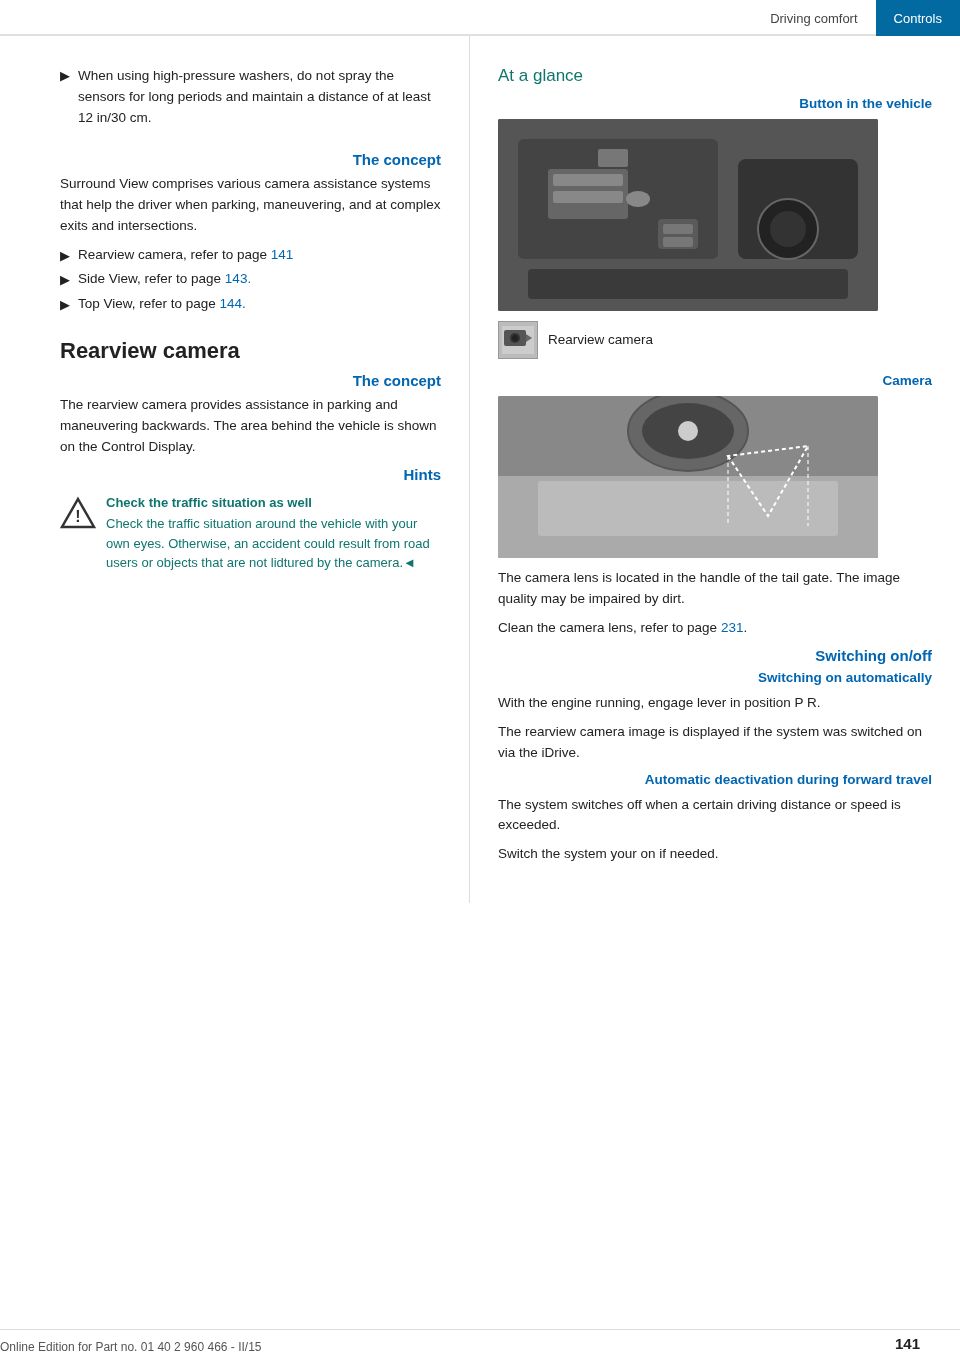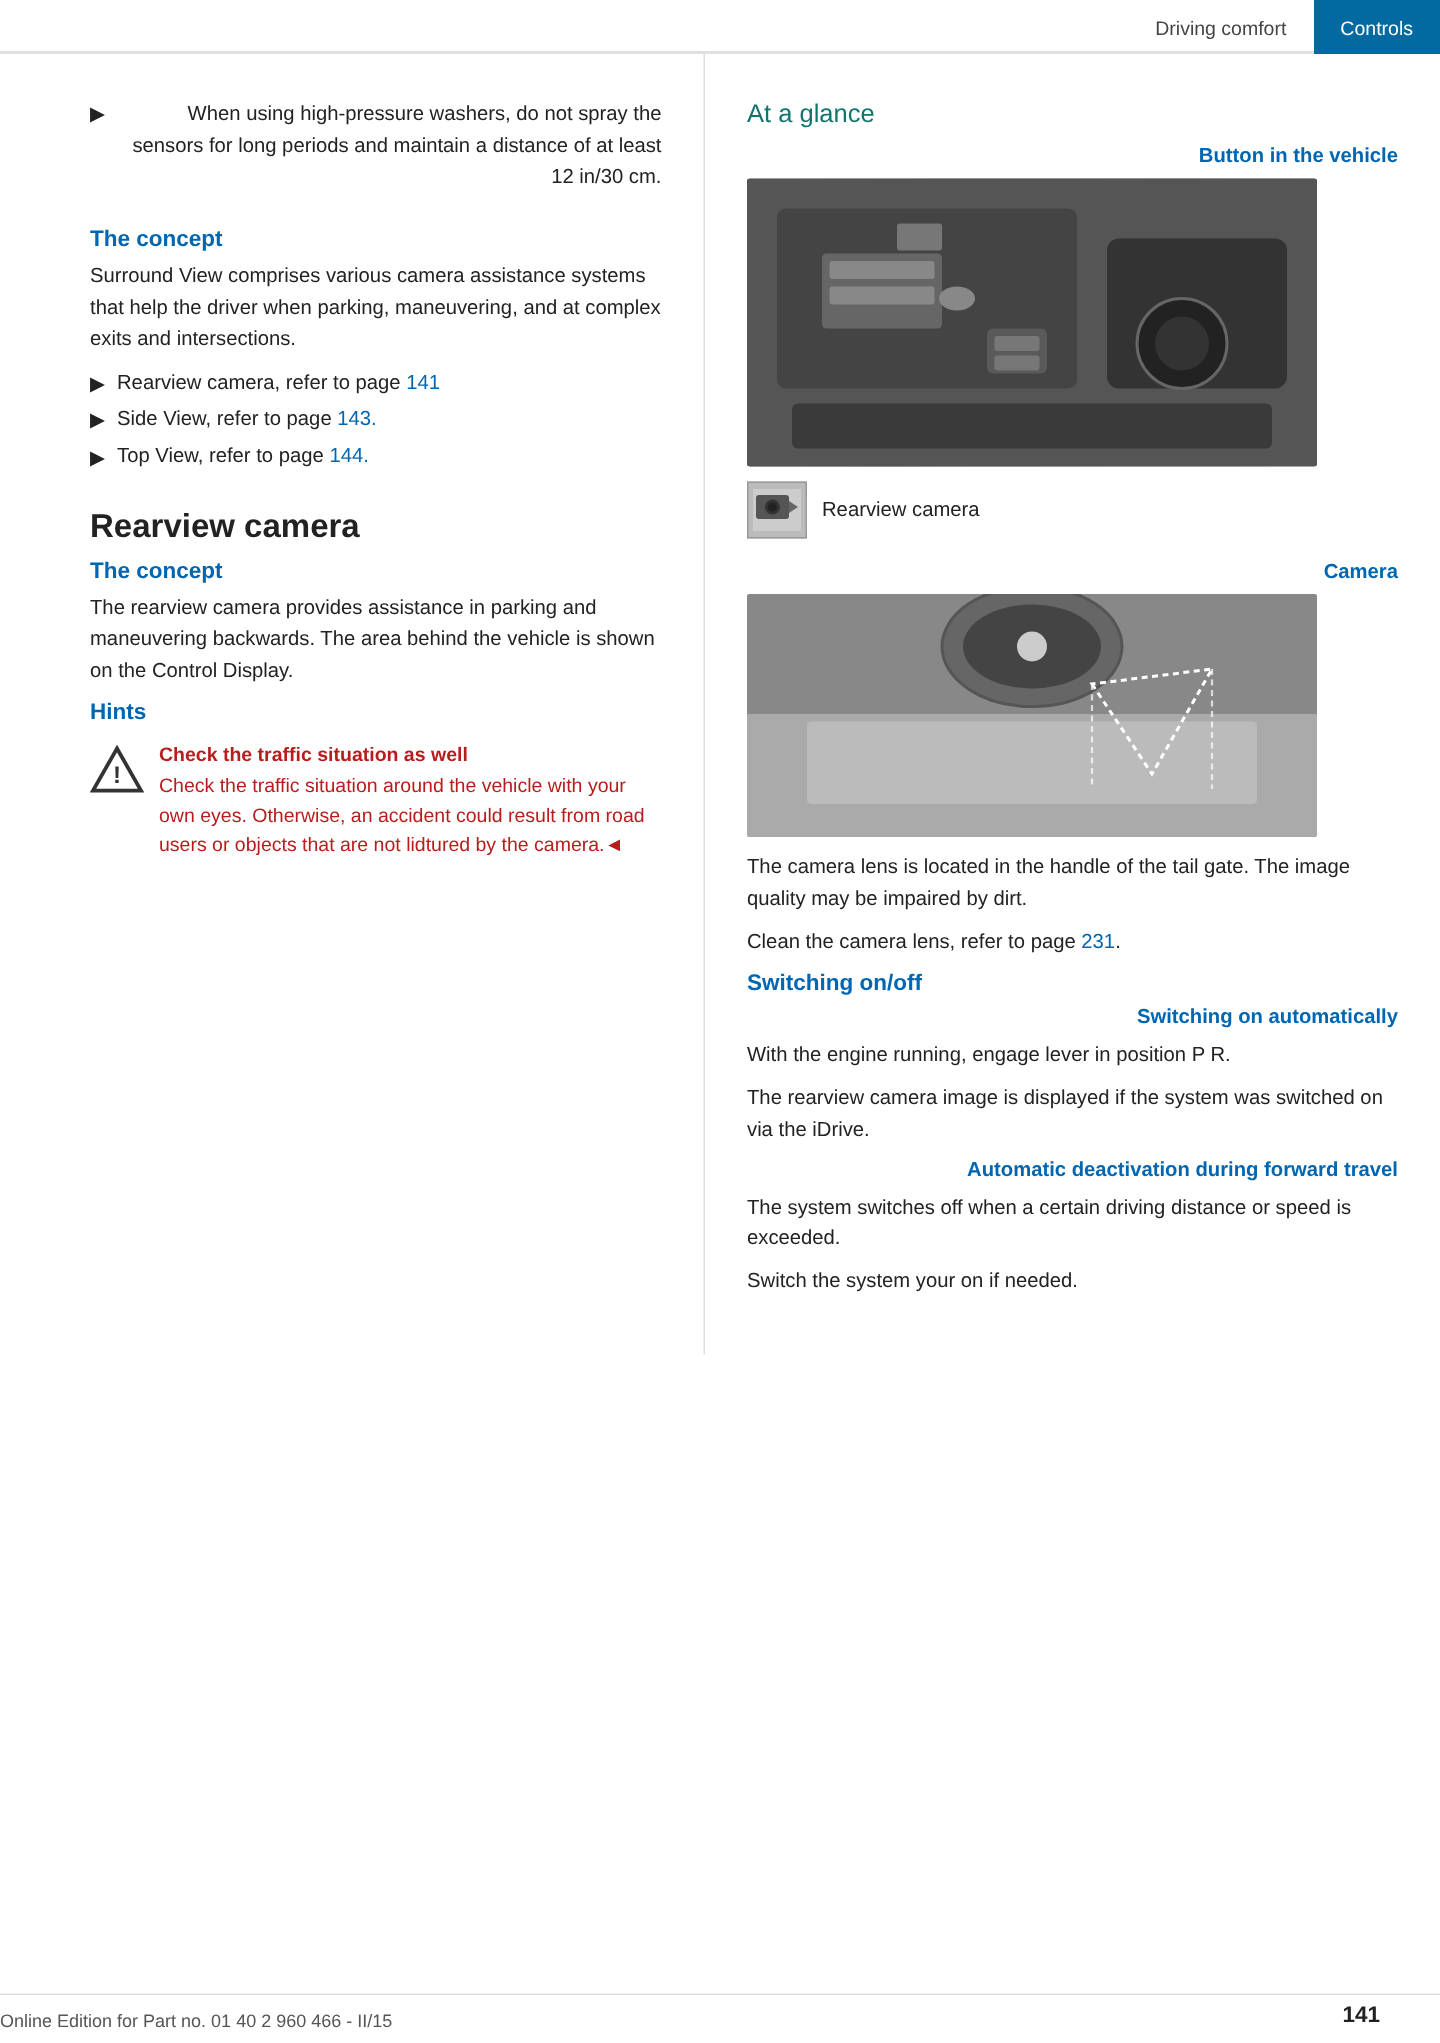--- a/index.html
+++ b/index.html
@@ -68,20 +68,21 @@
     }
     .section-title.first {
       margin-top: 0;
     }
     .sub-title {
       font-size: 15px;
       font-weight: bold;
       color: #0066b2;
       margin-bottom: 6px;
       margin-top: 4px;
+      text-align: right;
     }
 
     
     .body-text {
       font-size: 13.5px;
       line-height: 1.55;
       color: #222;
       margin-bottom: 8px;
     }
 
@@ -117,21 +118,21 @@
     .warning-icon {
       width: 36px;
       height: 36px;
       flex-shrink: 0;
       margin-right: 10px;
       margin-top: 2px;
     }
     .warning-text {
       font-size: 13px;
       line-height: 1.5;
-      color: #b91c1c;
+      color: #0f766e;
     }
     .warning-title {
       font-weight: bold;
       margin-bottom: 2px;
     }
 
     
     .at-glance-title {
       font-size: 17px;
       font-weight: normal;
@@ -230,21 +231,21 @@
     <div class="header-nav-item active">Controls</div>
   </div>
 </div>
 
 <div class="page-content">
 
   <div class="left-col">
 
     <div class="intro-note">
       <span class="intro-arrow">▶</span>
-      <span class="body-text" style="margin:0;text-align:right;">When using high-pressure washers, do not spray the sensors for long periods and maintain a distance of at least 12 in/30 cm.</span>
+      <span class="body-text" style="margin:0;">When using high-pressure washers, do not spray the sensors for long periods and maintain a distance of at least 12 in/30 cm.</span>
     </div>
 
     <div>
       <div class="sub-title">The concept</div>
       <div class="body-text">Surround View comprises various camera assistance systems that help the driver when parking, maneuvering, and at complex exits and intersections.</div>
       <div class="bullet-list">
         <div class="bullet-item">
           <span class="bullet-arrow">▶</span>
           <span>Rearview camera, refer to page <a class="link-blue">141</a></span>
         </div>

